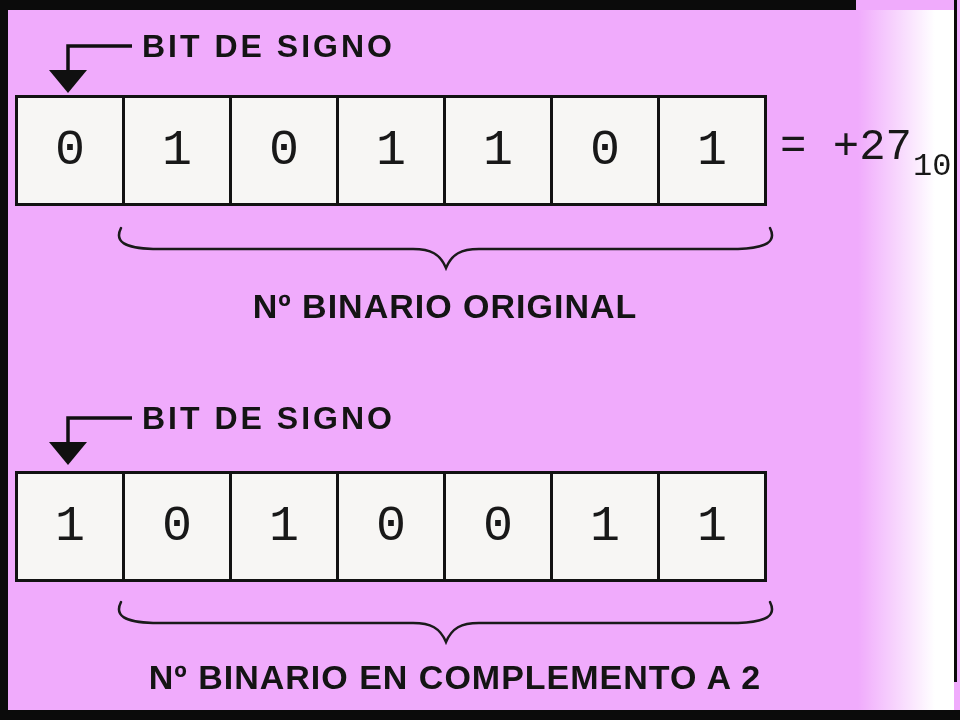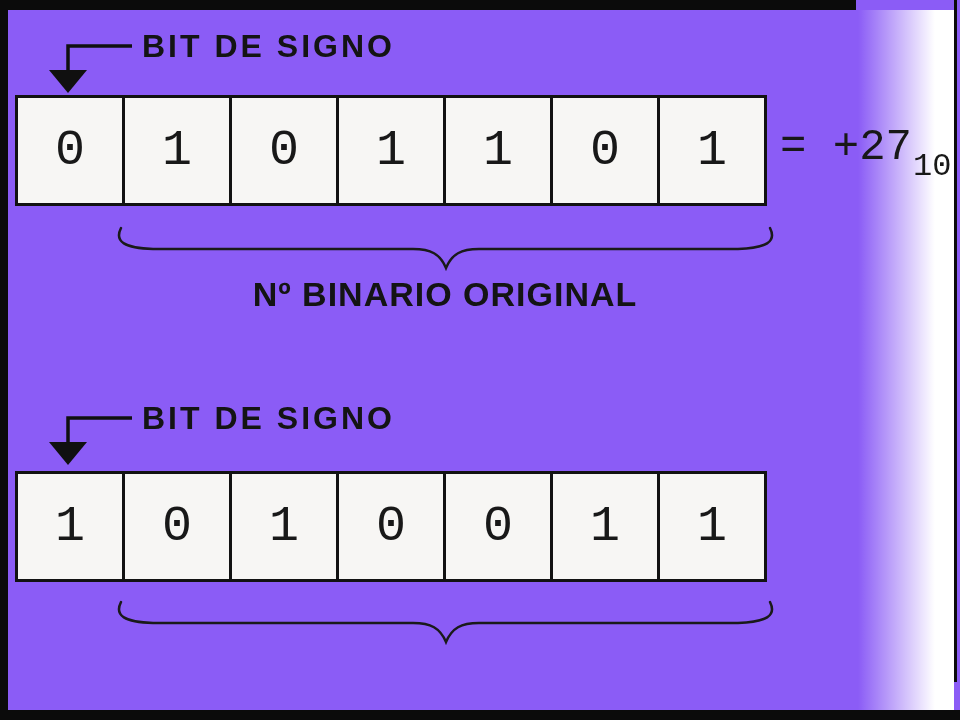--- a/index.html
+++ b/index.html
@@ -1,18 +1,18 @@
 <!DOCTYPE html>
 <html><head>
 <meta charset="utf-8">
 <style>
   html,body { margin:0; padding:0; background:#ffffff; }
   .stage {
     position:relative; width:960px; height:720px;
-    background:#8b5cf6; overflow:hidden;
+    background:#f0abfc; overflow:hidden;
     font-family:"Liberation Sans", sans-serif; color:#101010;
   }
   .bar { position:absolute; background:#0b0b0b; }
   .bar.top    { left:0;   top:0;   width:856px; height:10px; }
   .bar.left   { left:0;   top:0;   width:8px;   height:720px; }
   .bar.bottom { left:0;   top:710px; width:960px; height:10px; }
   .bar.rightline { left:954px; top:0; width:3px; height:682px; }
   .right-fade {
     position:absolute; left:858px; top:10px; width:96px; height:700px;
     background:linear-gradient(to right, rgba(255,255,255,0), #ffffff 80%);
@@ -52,21 +52,21 @@
   .result .base { font-size:32px; position:relative; top:16px; margin-left:1px; }
 
   .brace-svg { position:absolute; left:113px; width:665px; height:56px; }
   .brace-svg.d0 { top:220px; }
   .brace-svg.d1 { top:594px; }
 
   .caption {
     position:absolute; text-align:center; font-size:34px; letter-spacing:1px;
     white-space:nowrap; font-weight:bold; color:#141414;
   }
-  .caption.d0 { left:115px; width:660px; top:275px; }
+  .caption.d0 { left:115px; width:660px; top:287px; }
   .caption.d1 { left:55px;  width:800px; top:658px; }
 </style>
 </head>
 <body>
 
 <div class="stage">
 
   <div class="bar top"></div>
   <div class="bar left"></div>
   <div class="bar bottom"></div>
@@ -111,14 +111,15 @@
     <div class="bit-cell">0</div>
     <div class="bit-cell">0</div>
     <div class="bit-cell">1</div>
     <div class="bit-cell">1</div>
   </div>
 
 
   <svg class="brace-svg d1" viewBox="0 0 665 56">
     <path d="M 8 8 C 1 22, 12 28, 40 29 L 300 29 C 318 29, 327 34, 333 48 C 339 34, 348 29, 366 29 L 625 29 C 653 28, 664 22, 657 8" stroke="#1a1a1a" stroke-width="2.5" fill="none" stroke-linecap="round"></path>
   </svg>
+  <div class="caption d1">Nº BINARIO EN COMPLEMENTO A 2</div>
 
 </div>
 
 </body></html>

